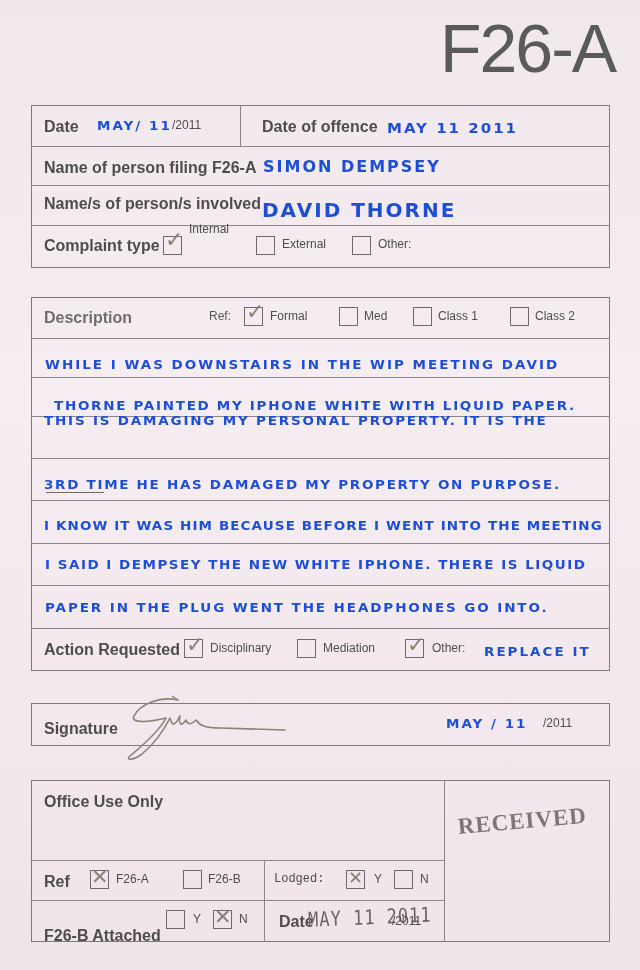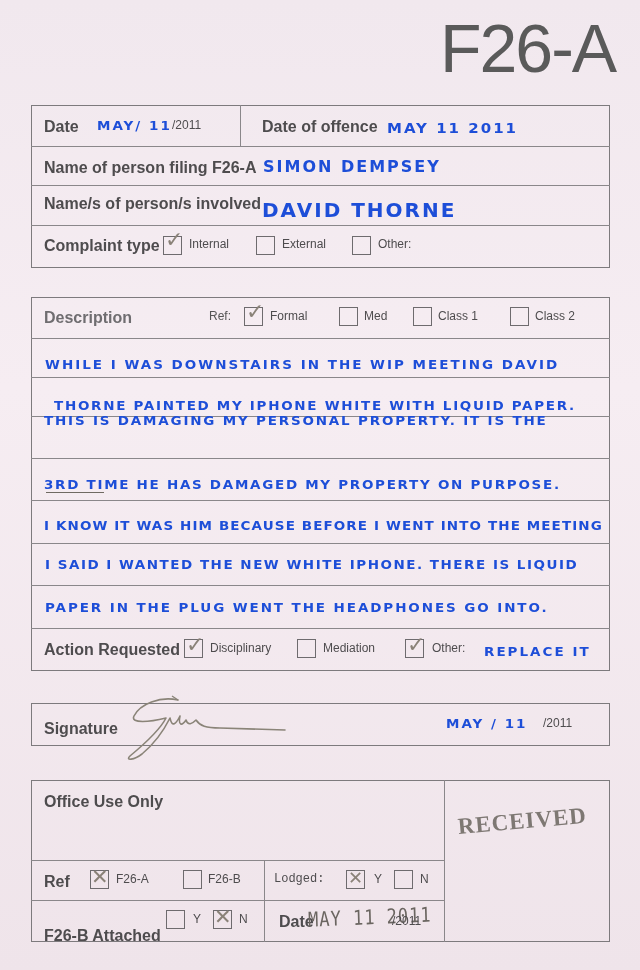--- a/index.html
+++ b/index.html
@@ -62,21 +62,21 @@
 
 <span class="lbl" style="left:44px;top:159px;">Name of person filing F26-A</span>
 <span class="hand" style="left:263px;top:157px;font-size:16px;">SIMON DEMPSEY</span>
 
 <span class="lbl" style="left:44px;top:195px;">Name/s of person/s involved</span>
 <span class="hand" style="left:262px;top:198px;font-size:20px;">DAVID THORNE</span>
 
 <span class="lbl" style="left:44px;top:237px;">Complaint type</span>
 <div class="cb" style="left:163px;top:236px;"></div>
 <span class="mark" style="left:165px;top:229px;">✓</span>
-<span class="opt" style="left:189px;top:237px;">Internal</span>
+<span class="opt" style="left:189px;top:222px;">Internal</span>
 <div class="cb" style="left:256px;top:236px;"></div>
 <span class="opt" style="left:282px;top:237px;">External</span>
 <div class="cb" style="left:352px;top:236px;"></div>
 <span class="opt" style="left:378px;top:237px;">Other:</span>
 
 <div class="box" style="left:31px;top:297px;width:579px;height:374px;"></div>
 <div class="hline" style="left:31px;top:338px;width:579px;"></div>
 <div class="hline" style="left:31px;top:377px;width:579px;"></div>
 <div class="hline" style="left:31px;top:416px;width:579px;"></div>
 <div class="hline" style="left:31px;top:458px;width:579px;"></div>
@@ -96,21 +96,21 @@
 <span class="opt" style="left:438px;top:309px;">Class 1</span>
 <div class="cb" style="left:510px;top:307px;"></div>
 <span class="opt" style="left:535px;top:309px;">Class 2</span>
 
 <span class="hand" style="left:45px;top:356px;">WHILE I WAS DOWNSTAIRS IN THE WIP MEETING DAVID</span>
 <span class="hand" style="left:54px;top:397px;letter-spacing:1.7px;">THORNE PAINTED MY IPHONE WHITE WITH LIQUID PAPER.</span>
 <span class="hand" style="left:44px;top:412px;letter-spacing:1.8px;">THIS IS DAMAGING MY PERSONAL PROPERTY. IT IS THE</span>
 <span class="hand" style="left:44px;top:476px;letter-spacing:1.7px;">3RD TIME HE HAS DAMAGED MY PROPERTY ON PURPOSE.</span>
 <div class="abs" style="left:46px;top:492px;width:58px;height:0;border-top:1.5px solid #6f6a62;"></div>
 <span class="hand" style="left:44px;top:517px;letter-spacing:1.1px;">I KNOW IT WAS HIM BECAUSE BEFORE I WENT INTO THE MEETING</span>
-<span class="hand" style="left:45px;top:556px;letter-spacing:1.5px;">I SAID I WANTED THE NEW WHITE IPHONE. THERE IS LIQUID</span>
+<span class="hand" style="left:45px;top:556px;letter-spacing:1.5px;">I SAID I DEMPSEY THE NEW WHITE IPHONE. THERE IS LIQUID</span>
 <span class="hand" style="left:45px;top:599px;letter-spacing:1.9px;">PAPER IN THE PLUG WENT THE HEADPHONES GO INTO.</span>
 
 <span class="lbl" style="left:44px;top:641px;">Action Requested</span>
 <div class="cb" style="left:184px;top:639px;"></div>
 <span class="mark" style="left:186px;top:634px;">✓</span>
 <span class="opt" style="left:210px;top:641px;">Disciplinary</span>
 <div class="cb" style="left:297px;top:639px;"></div>
 <span class="opt" style="left:323px;top:641px;">Mediation</span>
 <div class="cb" style="left:405px;top:639px;"></div>
 <span class="mark" style="left:407px;top:634px;">✓</span>

